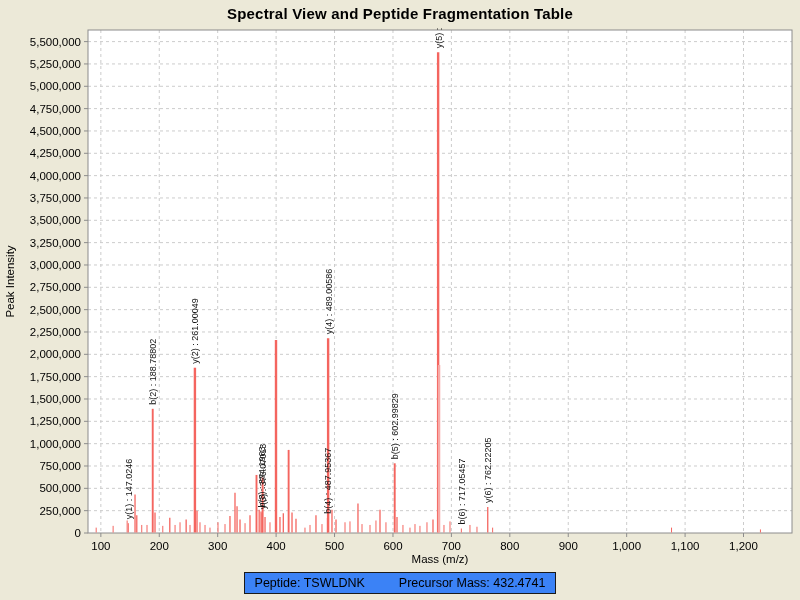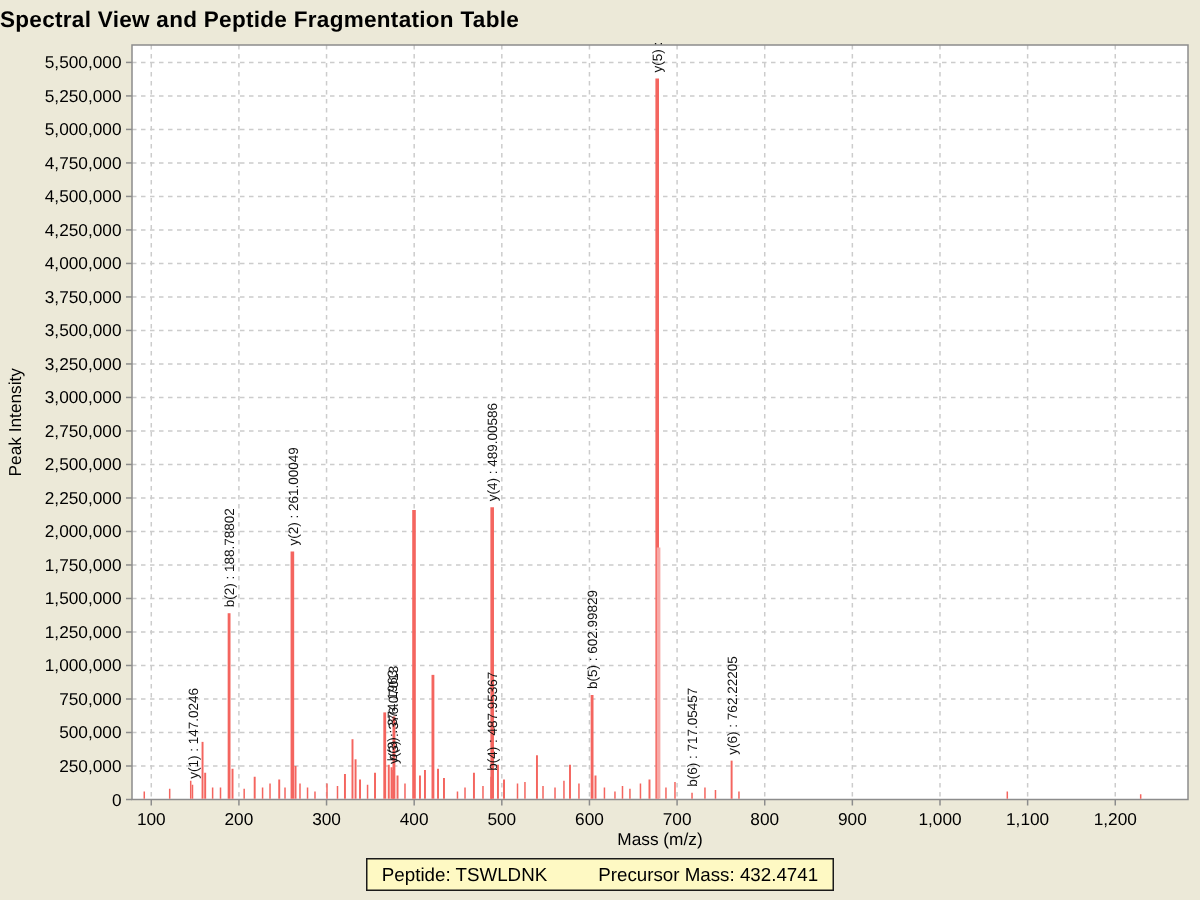--- a/index.html
+++ b/index.html
@@ -6,30 +6,30 @@
   body{
     width:800px;height:600px;
     background:#ece9d8;
     font-family:"Liberation Sans", sans-serif;
     overflow:hidden;
     position:relative;
   }
   .stage{position:relative;width:800px;height:600px;}
   .chart-title{
     position:absolute;top:5px;left:0;width:800px;
-    font-size:15px;font-weight:bold;color:#000;
+    text-align:center;font-size:15px;font-weight:bold;color:#000;
     letter-spacing:0.2px;
   }
   #chart{position:absolute;top:0;left:0;}
   .footer{
     position:absolute;left:0;top:566px;width:800px;height:34px;
     display:flex;align-items:center;justify-content:center;
   }
   .info-box{
-    background:#fef9c3;
+    background:#3b82f6;
     border:1px solid #1a1a1a;
     padding:3px 10px;
     font-size:12.5px;color:#000;
     white-space:nowrap;
   }
   .info-box .sep{display:inline-block;width:34px;}
 </style>
 </head>
 <body>
 

